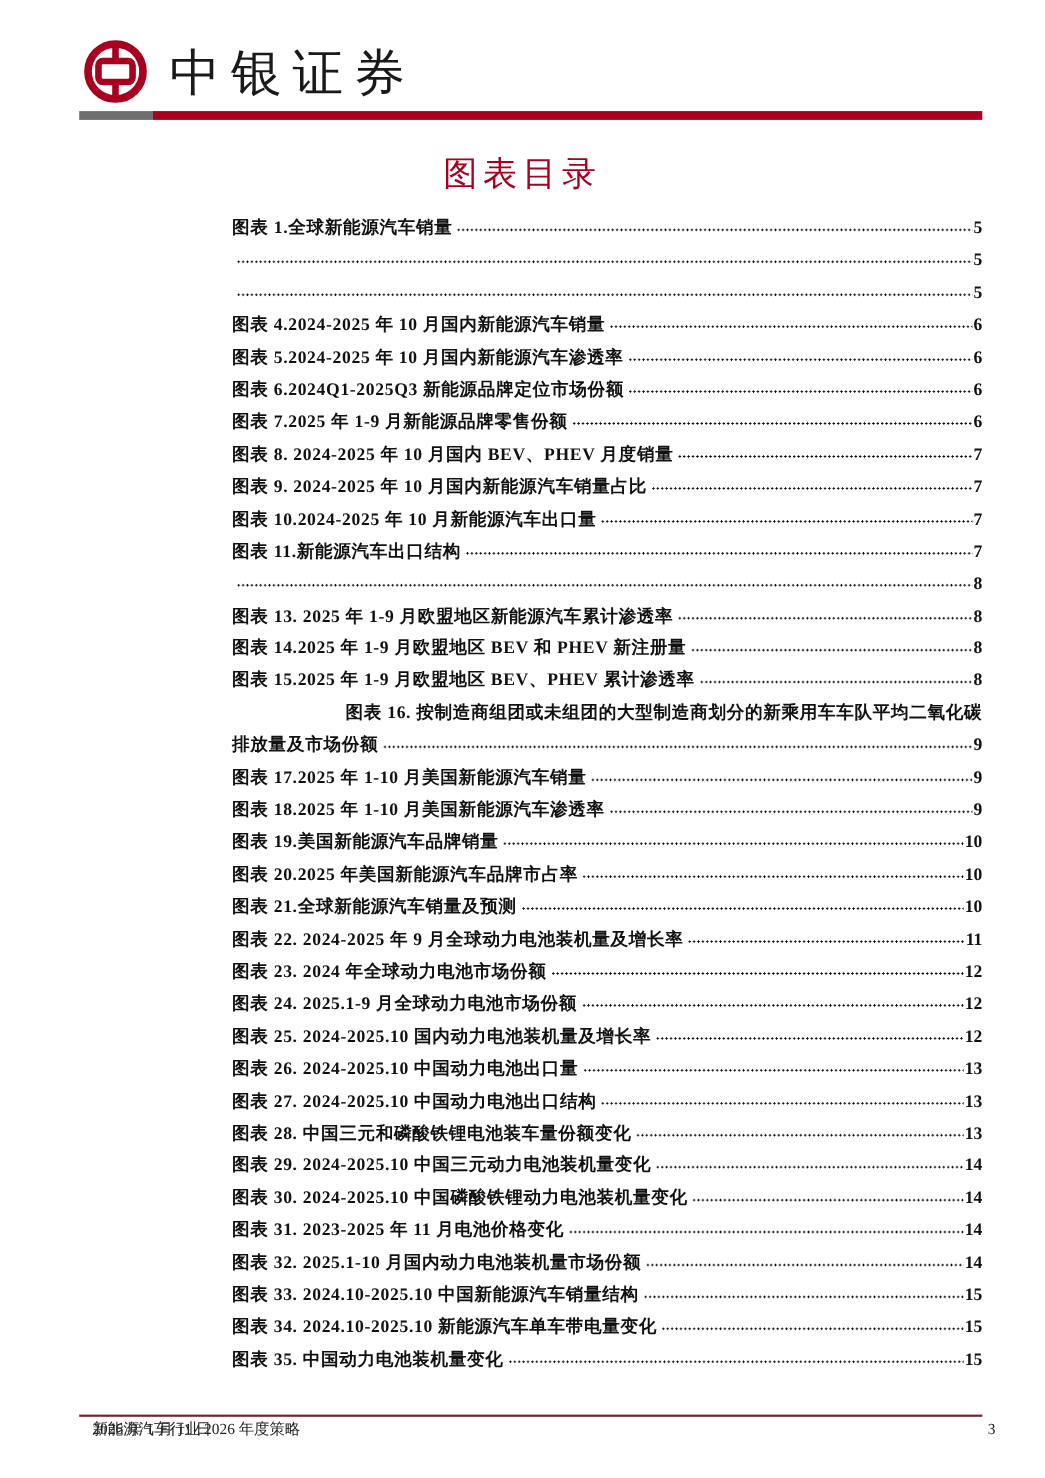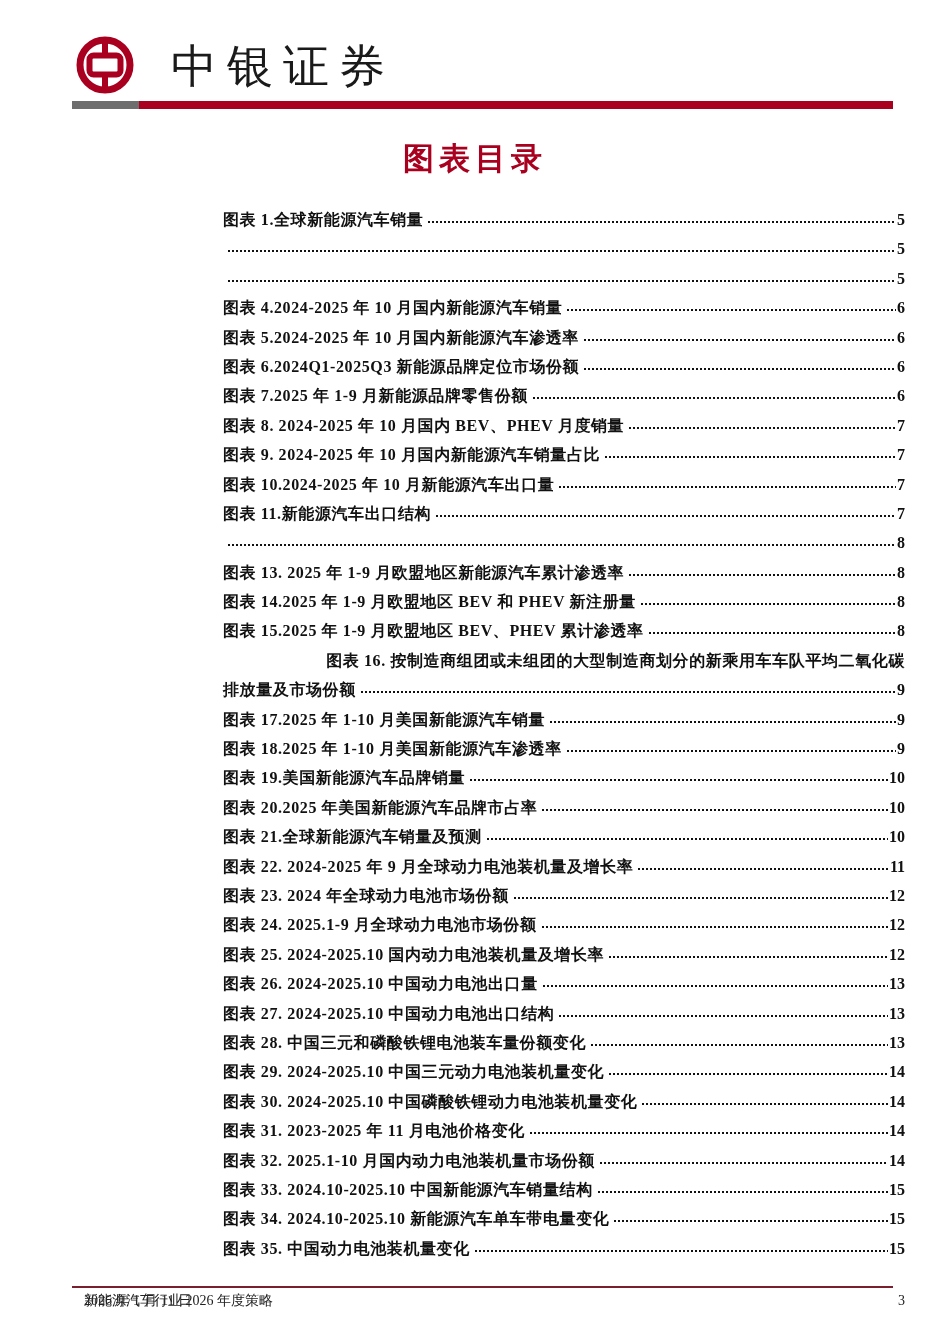--- a/index.html
+++ b/index.html
@@ -24,21 +24,21 @@
     }
     .logo-icon {
       position: absolute;
       left: 3px;
       top: 5px;
       width: 60px;
       height: 60px;
     }
     .brand-name {
       position: absolute;
-      left: 99px;
+      left: 82px;
       top: 6px;
       font-family: "DejaVu Serif", "Liberation Serif", serif;
       font-size: 46px;
       letter-spacing: 10px;
       color: #1a1a1a;
       line-height: 60px;
       white-space: nowrap;
     }
     .header-rule {
       position: absolute;
@@ -58,32 +58,32 @@
       height: 100%;
       background: #a8001e;
     }
     .toc-title {
       position: absolute;
       left: 0;
       width: 950px;
       top: 136px;
       text-align: center;
       font-family: "DejaVu Serif", "Liberation Serif", serif;
-      font-weight: bold;
+      font-weight: normal;
       font-size: 31px;
       letter-spacing: 5px;
       color: #a8001e;
       line-height: 44px;
     }
     .toc-list {
       position: absolute;
       left: 211px;
       top: 193px;
       width: 682px;
-      margin: 12px;
+      margin: 0;
       padding: 0;
       list-style: none;
     }
     .toc-item {
       display: flex;
       align-items: baseline;
       height: 29.4px;
       font-family: "Liberation Serif", "DejaVu Serif", serif;
       font-weight: bold;
       font-size: 16px;

